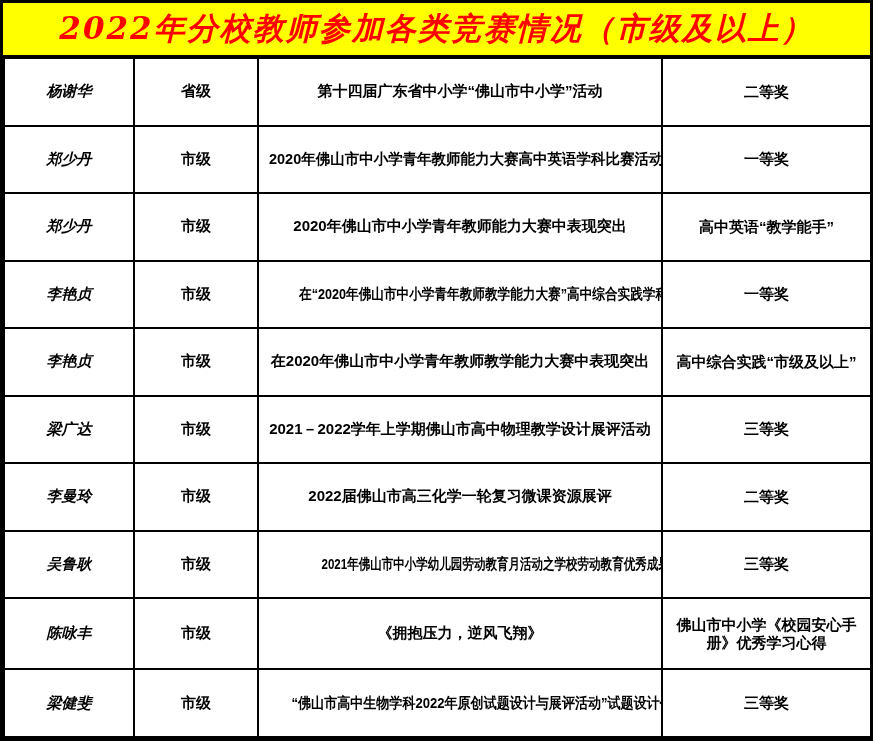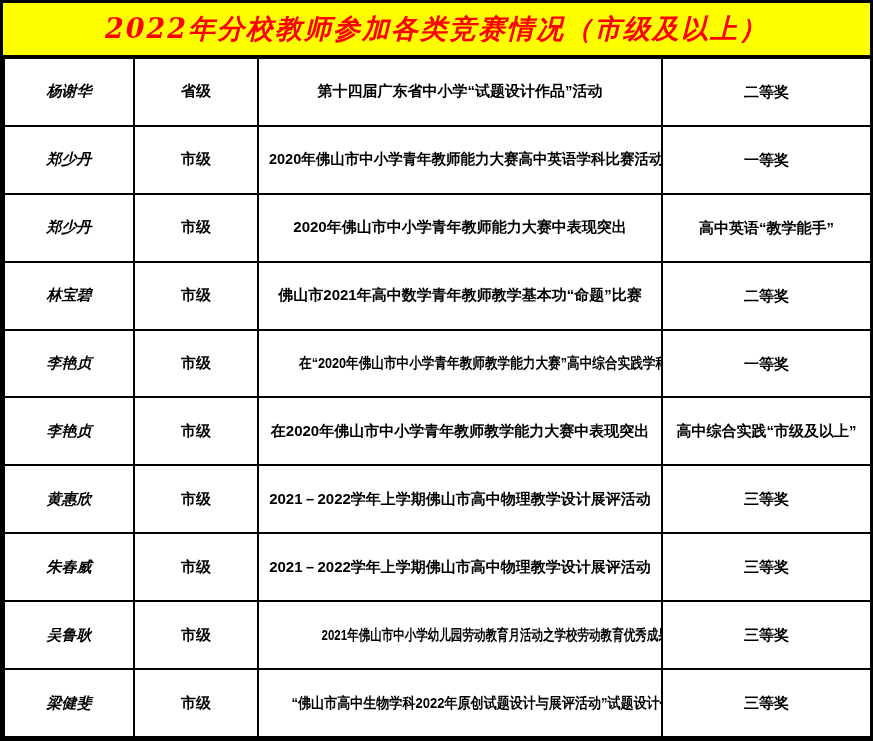--- a/index.html
+++ b/index.html
@@ -26,21 +26,21 @@
   .title-band {
     height: 54px;
     background: var(--title-bg);
     border-bottom: 2px solid var(--border);
     display: flex;
     align-items: center;
     justify-content: center;
     font-family: "DejaVu Serif", "Liberation Serif", serif;
     font-style: italic;
     font-weight: 700;
-    font-size: 27px;
+    font-size: 31px;
     letter-spacing: 2px;
     color: var(--title-text);
     white-space: nowrap;
   }
   table.awards {
     width: 100%;
     height: 681px;
     border-collapse: collapse;
     table-layout: fixed;
     background: var(--table-bg);
@@ -76,85 +76,85 @@
     <colgroup>
       <col style="width:130px">
       <col style="width:124px">
       <col style="width:404px">
       <col style="width:209px">
     </colgroup>
     <tbody id="rows">
   <tr>
     <td class="c-name"><span class="fit">杨谢华</span></td>
     <td class="c-level"><span class="fit">省级</span></td>
-    <td class="c-activity"><span class="fit">第十四届广东省中小学“试题设计作品”活动</span></td>
+    <td class="c-activity"><span class="fit">第十四届广东省中小学“佛山市中小学”活动</span></td>
     <td class="c-award"><span class="award-text">二等奖</span></td>
   </tr>
 
   <tr>
     <td class="c-name"><span class="fit">郑少丹</span></td>
     <td class="c-level"><span class="fit">市级</span></td>
     <td class="c-activity"><span class="fit" style="transform: scaleX(0.965686);">2020年佛山市中小学青年教师能力大赛高中英语学科比赛活动</span></td>
     <td class="c-award"><span class="award-text">一等奖</span></td>
   </tr>
 
   <tr>
     <td class="c-name"><span class="fit">郑少丹</span></td>
     <td class="c-level"><span class="fit">市级</span></td>
     <td class="c-activity"><span class="fit">2020年佛山市中小学青年教师能力大赛中表现突出</span></td>
     <td class="c-award"><span class="award-text">高中英语“教学能手”</span></td>
   </tr>
 
-  <tr>
-    <td class="c-name"><span class="fit">林宝碧</span></td>
-    <td class="c-level"><span class="fit">市级</span></td>
-    <td class="c-activity"><span class="fit">佛山市2021年高中数学青年教师教学基本功“命题”比赛</span></td>
-    <td class="c-award"><span class="award-text">二等奖</span></td>
-  </tr>
 
   <tr>
     <td class="c-name"><span class="fit">李艳贞</span></td>
     <td class="c-level"><span class="fit">市级</span></td>
     <td class="c-activity"><span class="fit" style="transform: scaleX(0.84188);">在“2020年佛山市中小学青年教师教学能力大赛”高中综合实践学科比赛</span></td>
     <td class="c-award"><span class="award-text">一等奖</span></td>
   </tr>
 
   <tr>
     <td class="c-name"><span class="fit">李艳贞</span></td>
     <td class="c-level"><span class="fit">市级</span></td>
     <td class="c-activity"><span class="fit">在2020年佛山市中小学青年教师教学能力大赛中表现突出</span></td>
     <td class="c-award"><span class="award-text">高中综合实践“市级及以上”</span></td>
   </tr>
 
 
 
 
+
   <tr>
-    <td class="c-name"><span class="fit">黄惠欣</span></td>
+    <td class="c-name"><span class="fit">梁广达</span></td>
     <td class="c-level"><span class="fit">市级</span></td>
     <td class="c-activity"><span class="fit">2021－2022学年上学期佛山市高中物理教学设计展评活动</span></td>
     <td class="c-award"><span class="award-text">三等奖</span></td>
   </tr>
 
 
   <tr>
-    <td class="c-name"><span class="fit">朱春威</span></td>
+    <td class="c-name"><span class="fit">李曼玲</span></td>
     <td class="c-level"><span class="fit">市级</span></td>
-    <td class="c-activity"><span class="fit">2021－2022学年上学期佛山市高中物理教学设计展评活动</span></td>
-    <td class="c-award"><span class="award-text">三等奖</span></td>
+    <td class="c-activity"><span class="fit">2022届佛山市高三化学一轮复习微课资源展评</span></td>
+    <td class="c-award"><span class="award-text">二等奖</span></td>
   </tr>
-
 
   <tr>
     <td class="c-name"><span class="fit">吴鲁耿</span></td>
     <td class="c-level"><span class="fit">市级</span></td>
     <td class="c-activity"><span class="fit" style="transform: scaleX(0.768031);">2021年佛山市中小学幼儿园劳动教育月活动之学校劳动教育优秀成果征集活动</span></td>
     <td class="c-award"><span class="award-text">三等奖</span></td>
   </tr>
 
+  <tr>
+    <td class="c-name"><span class="fit">陈咏丰</span></td>
+    <td class="c-level"><span class="fit">市级</span></td>
+    <td class="c-activity"><span class="fit">《拥抱压力，逆风飞翔》</span></td>
+    <td class="c-award"><span class="award-text">佛山市中小学《校园安心手册》优秀学习心得</span></td>
+  </tr>
 
   <tr>
     <td class="c-name"><span class="fit">梁健斐</span></td>
     <td class="c-level"><span class="fit">市级</span></td>
     <td class="c-activity"><span class="fit" style="transform: scaleX(0.869757);">“佛山市高中生物学科2022年原创试题设计与展评活动”试题设计作品</span></td>
     <td class="c-award"><span class="award-text">三等奖</span></td>
   </tr>
 
 </tbody>
   </table>

